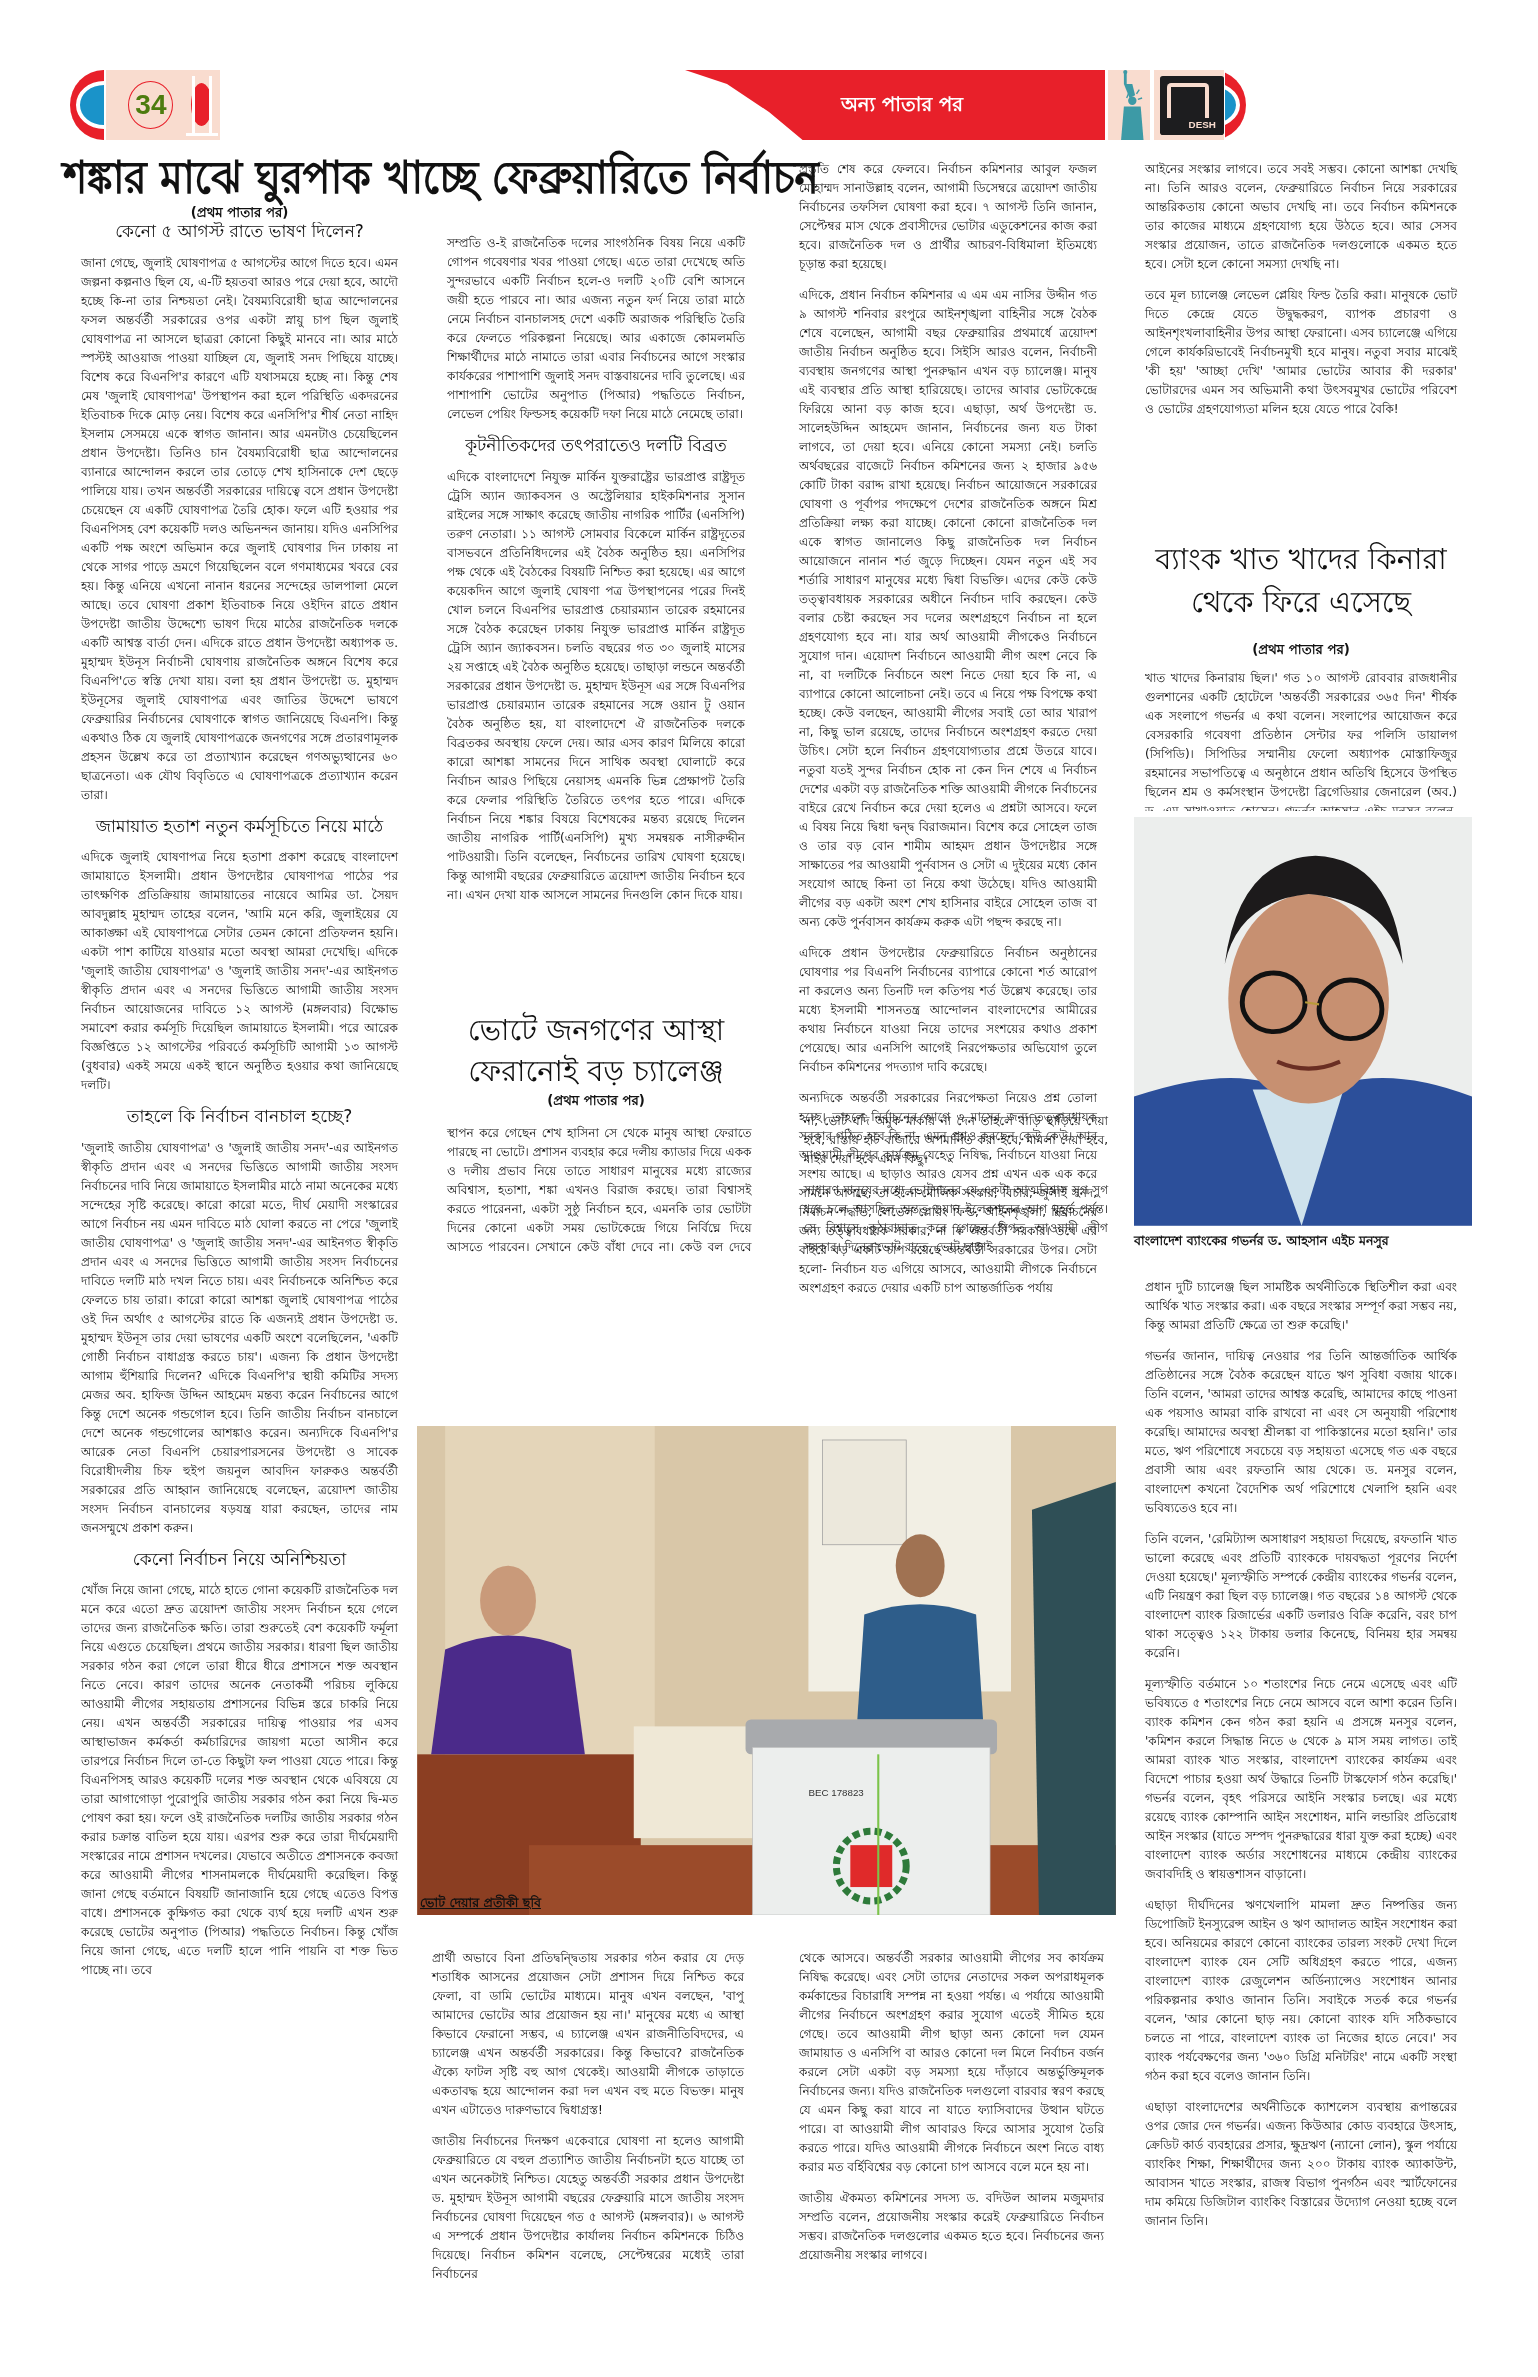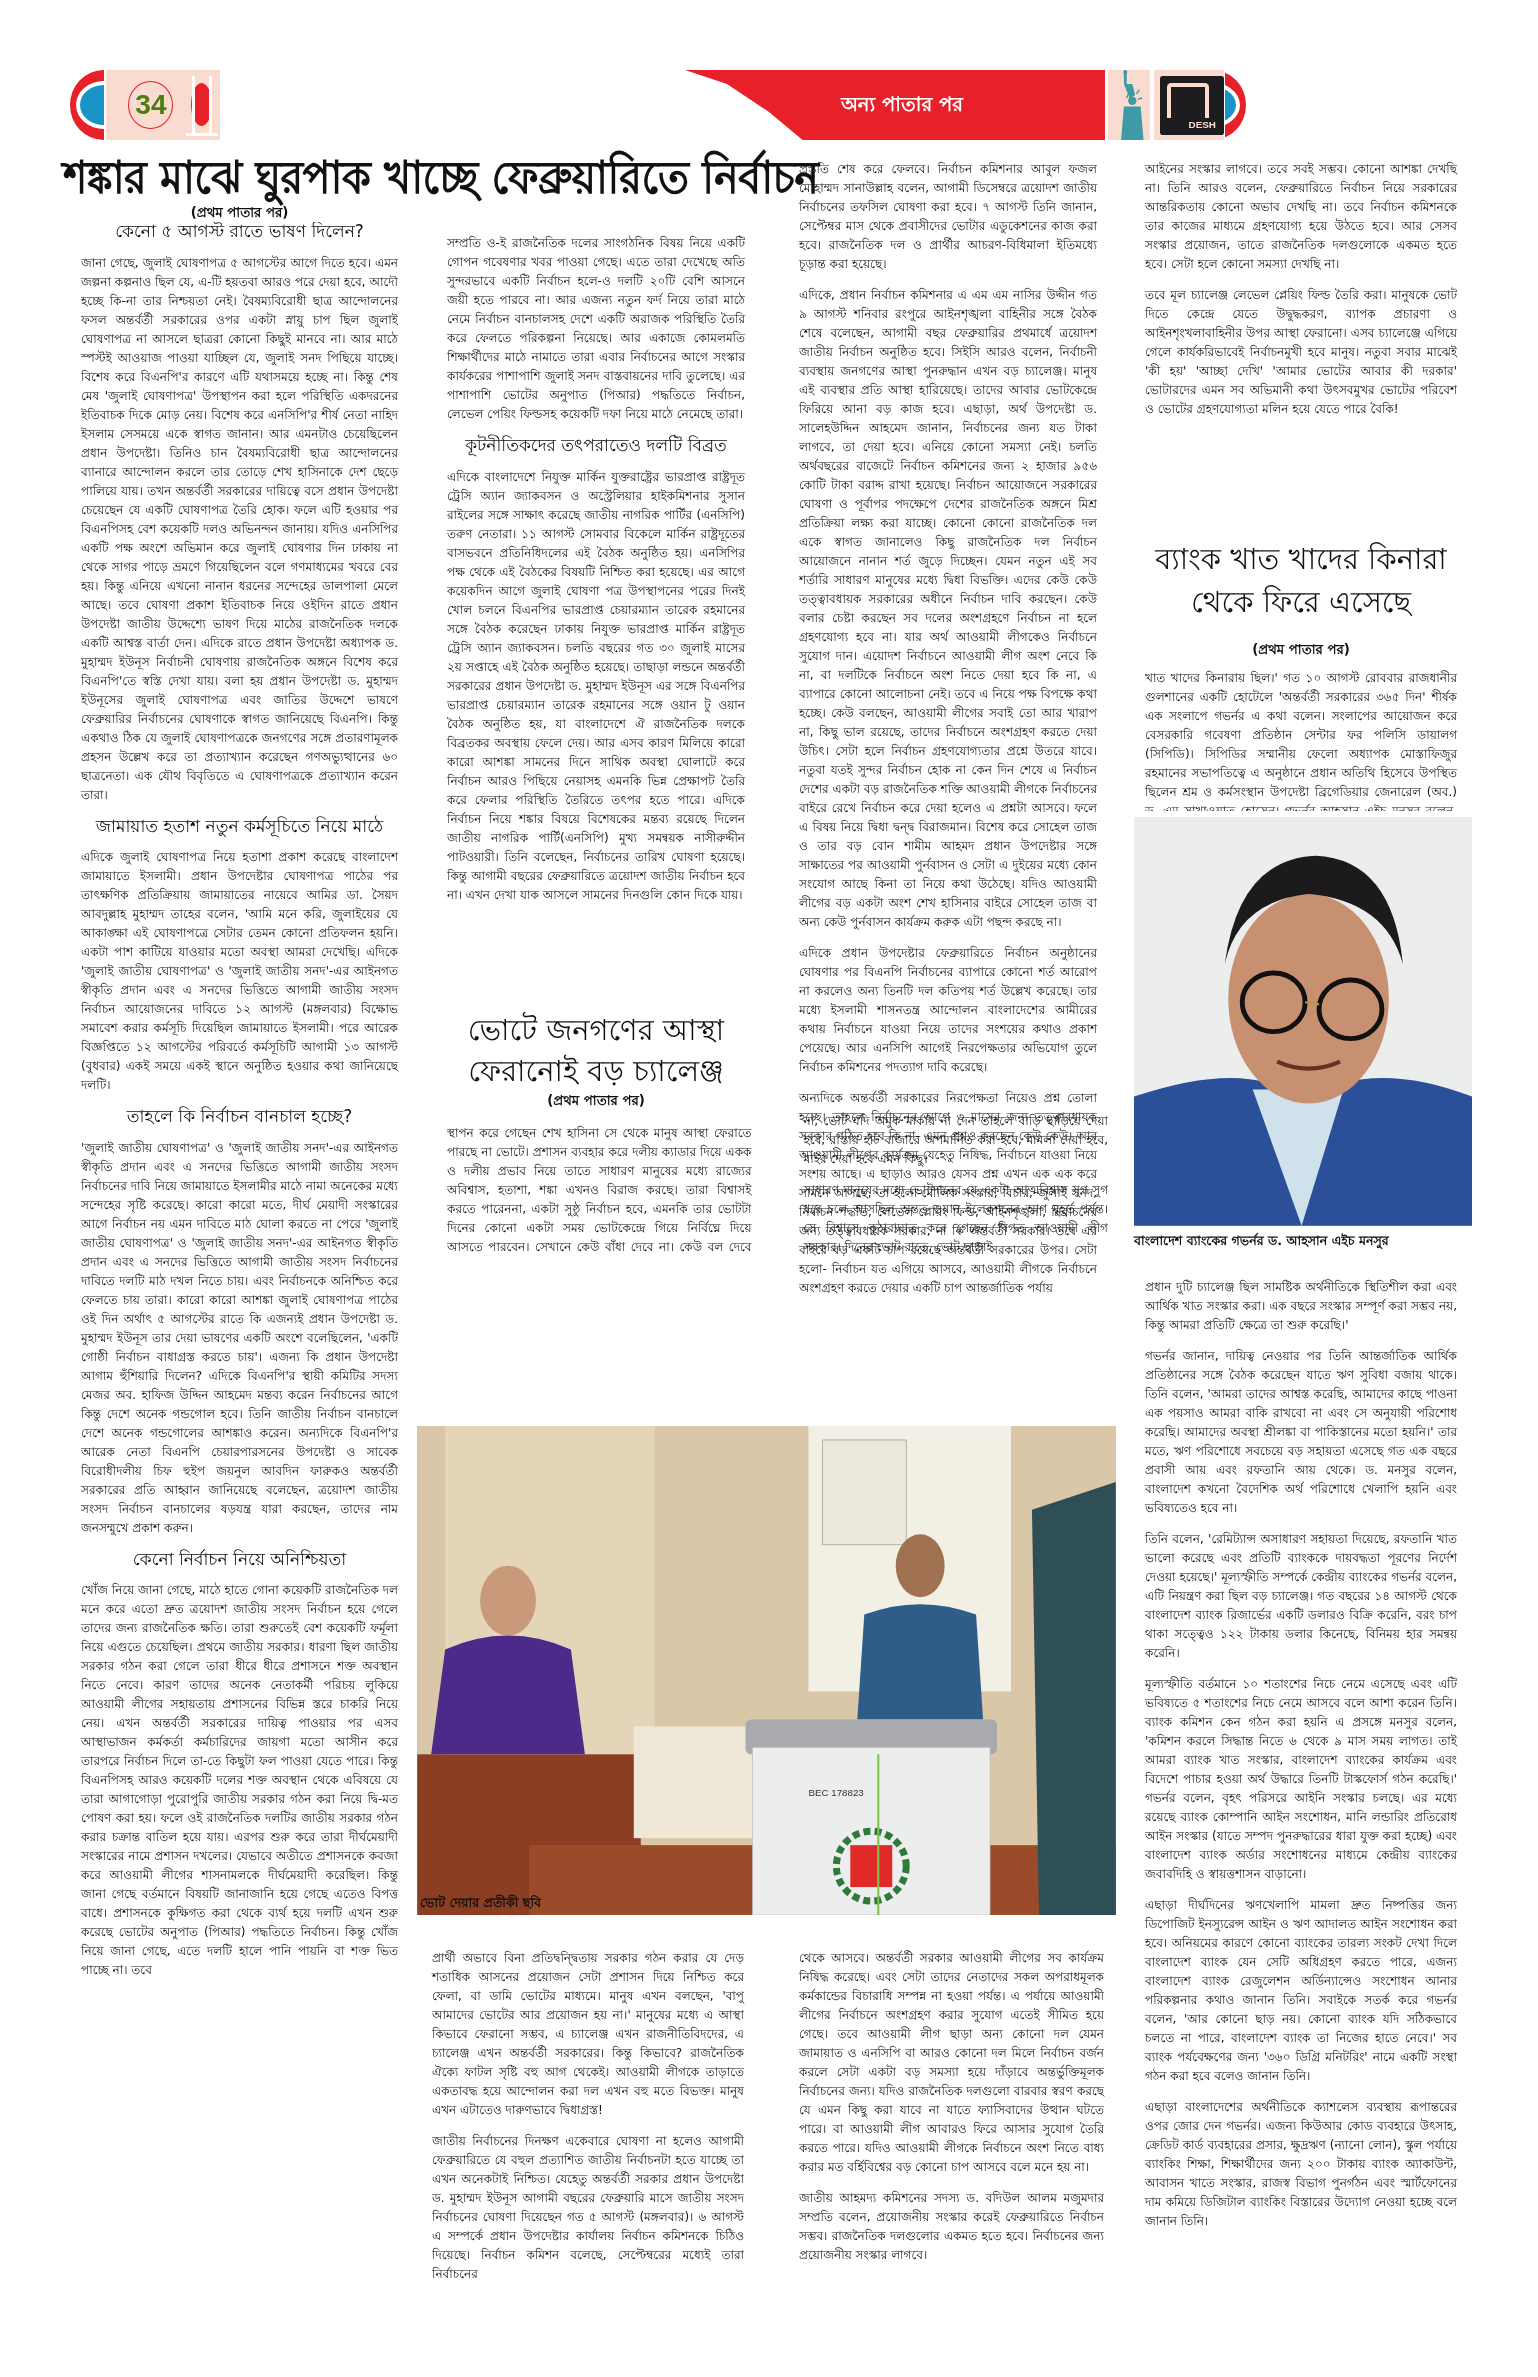--- a/index.html
+++ b/index.html
@@ -46,21 +46,21 @@
   .col p { margin:12px; }
   .col-1 { left:69px; top:222px; width:341px; height:2080px; }
   .col-2 { left:435px; top:222px; width:322px; height:762px; }
   .col-3 { left:787px; top:148px; width:322px; height:1252px; }
   .col-4 { left:1133px; top:148px; width:336px; height:315px; }
 
   .second-headline { left:435px; top:1010px; width:322px; text-align:center; font-size:29px; line-height:41px; }
   .col-2b { left:435px; top:1112px; width:685px; height:287px; column-count:2; column-gap:28px; }
 
   .photo-vote { left:417px; top:1426px; width:699px; height:489px; overflow:hidden; background:#d7c2a2; }
-  .caption-vote { left:420px; top:1894px; font-weight:bold; font-size:12.6px; }
+  .caption-vote { left:420px; top:1894px; font-weight:bold; font-size:12.6px;text-decoration:underline; }
   .col-2c { left:420px; top:1937px; width:336px; height:364px; }
   .col-3c { left:787px; top:1937px; width:329px; height:364px; }
 
   .bank-headline { left:1133px; top:538px; width:336px; text-align:center; font-size:29px; line-height:43px; }
   .bank-kicker { left:1133px; top:640px; width:336px; }
   .col-4b { left:1133px; top:657px; width:336px; height:154px; }
   .photo-gov { left:1134px; top:817px; width:338px; height:409px; background:#e9ecee; overflow:hidden; }
   .caption-gov { left:1134px; top:1232px; font-weight:bold; font-size:12.6px; }
   .col-4c { left:1133px; top:1266px; width:336px; height:1035px; }
 </style>
@@ -164,21 +164,21 @@
   </svg>
 </div>
 <div class="abs caption-vote">ভোট দেয়ার প্রতীকী ছবি</div>
 
 <div class="abs col col-2c">
     <p class="para">প্রার্থী অভাবে বিনা প্রতিদ্বন্দ্বিতায় সরকার গঠন করার যে দেড় শতাধিক আসনের প্রয়োজন সেটা প্রশাসন দিয়ে নিশ্চিত করে ফেলা, বা ডামি ভোটের মাধ্যমে। মানুষ এখন বলছেন, 'বাপু আমাদের ভোটের আর প্রয়োজন হয় না।' মানুষের মধ্যে এ আস্থা কিভাবে ফেরানো সম্ভব, এ চ্যালেঞ্জ এখন রাজনীতিবিদদের, এ চ্যালেঞ্জ এখন অন্তর্বর্তী সরকারের। কিন্তু কিভাবে? রাজনৈতিক ঐক্যে ফাটল সৃষ্টি বহু আগ থেকেই। আওয়ামী লীগকে তাড়াতে একতাবদ্ধ হয়ে আন্দোলন করা দল এখন বহু মতে বিভক্ত। মানুষ এখন এটাতেও দারুণভাবে দ্বিধাগ্রস্ত!</p>
     <p class="para">জাতীয় নির্বাচনের দিনক্ষণ একেবারে ঘোষণা না হলেও আগামী ফেব্রুয়ারিতে যে বহুল প্রত্যাশিত জাতীয় নির্বাচনটা হতে যাচ্ছে তা এখন অনেকটাই নিশ্চিত। যেহেতু অন্তর্বর্তী সরকার প্রধান উপদেষ্টা ড. মুহাম্মদ ইউনূস আগামী বছরের ফেব্রুয়ারি মাসে জাতীয় সংসদ নির্বাচনের ঘোষণা দিয়েছেন গত ৫ আগস্ট (মঙ্গলবার)। ৬ আগস্ট এ সম্পর্কে প্রধান উপদেষ্টার কার্যালয় নির্বাচন কমিশনকে চিঠিও দিয়েছে। নির্বাচন কমিশন বলেছে, সেপ্টেম্বরের মধ্যেই তারা নির্বাচনের</p>
   </div>
 <div class="abs col col-3c">
     <p class="para">থেকে আসবে। অন্তর্বর্তী সরকার আওয়ামী লীগের সব কার্যক্রম নিষিদ্ধ করেছে। এবং সেটা তাদের নেতাদের সকল অপরাধমূলক কর্মকান্ডের বিচারাধি সম্পন্ন না হওয়া পর্যন্ত। এ পর্যায়ে আওয়ামী লীগের নির্বাচনে অংশগ্রহণ করার সুযোগ এতেই সীমিত হয়ে গেছে। তবে আওয়ামী লীগ ছাড়া অন্য কোনো দল যেমন জামায়াত ও এনসিপি বা আরও কোনো দল মিলে নির্বাচন বর্জন করলে সেটা একটা বড় সমস্যা হয়ে দাঁড়াবে অন্তর্ভুক্তিমূলক নির্বাচনের জন্য। যদিও রাজনৈতিক দলগুলো বারবার স্বরণ করছে যে এমন কিছু করা যাবে না যাতে ফ্যাসিবাদের উত্থান ঘটতে পারে। বা আওয়ামী লীগ আবারও ফিরে আসার সুযোগ তৈরি করতে পারে। যদিও আওয়ামী লীগকে নির্বাচনে অংশ নিতে বাধ্য করার মত বর্হিবিশ্বের বড় কোনো চাপ আসবে বলে মনে হয় না।</p>
-    <p class="para">জাতীয় আহমদ্য কমিশনের সদস্য ড. বদিউল আলম মজুমদার সম্প্রতি বলেন, প্রয়োজনীয় সংস্কার করেই ফেব্রুয়ারিতে নির্বাচন সম্ভব। রাজনৈতিক দলগুলোর একমত হতে হবে। নির্বাচনের জন্য প্রয়োজনীয় সংস্কার লাগবে।</p>
+    <p class="para">জাতীয় ঐকমত্য কমিশনের সদস্য ড. বদিউল আলম মজুমদার সম্প্রতি বলেন, প্রয়োজনীয় সংস্কার করেই ফেব্রুয়ারিতে নির্বাচন সম্ভব। রাজনৈতিক দলগুলোর একমত হতে হবে। নির্বাচনের জন্য প্রয়োজনীয় সংস্কার লাগবে।</p>
   </div>
 
 <div class="abs bank-headline">ব্যাংক খাত খাদের কিনারা থেকে ফিরে এসেছে</div>
 <div class="abs kicker bank-kicker">(প্রথম পাতার পর)</div>
 <div class="abs col col-4b">
     <p class="para">খাত খাদের কিনারায় ছিল।' গত ১০ আগস্ট রোববার রাজধানীর গুলশানের একটি হোটেলে 'অন্তর্বর্তী সরকারের ৩৬৫ দিন' শীর্ষক এক সংলাপে গভর্নর এ কথা বলেন। সংলাপের আয়োজন করে বেসরকারি গবেষণা প্রতিষ্ঠান সেন্টার ফর পলিসি ডায়ালগ (সিপিডি)। সিপিডির সম্মানীয় ফেলো অধ্যাপক মোস্তাফিজুর রহমানের সভাপতিত্বে এ অনুষ্ঠানে প্রধান অতিথি হিসেবে উপস্থিত ছিলেন শ্রম ও কর্মসংস্থান উপদেষ্টা ব্রিগেডিয়ার জেনারেল (অব.) ড. এম সাখাওয়াত হোসেন। গভর্নর আহসান এইচ মনসুর বলেন, 'আমাদের</p>
   </div>
 
 <div class="abs photo-gov">
   <svg width="338" height="409" viewBox="0 0 484 585">

